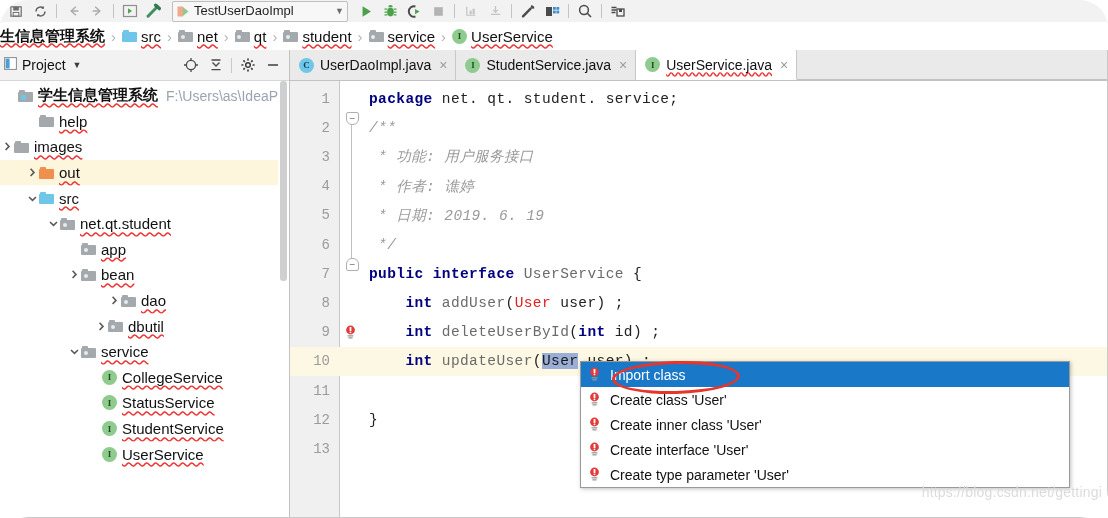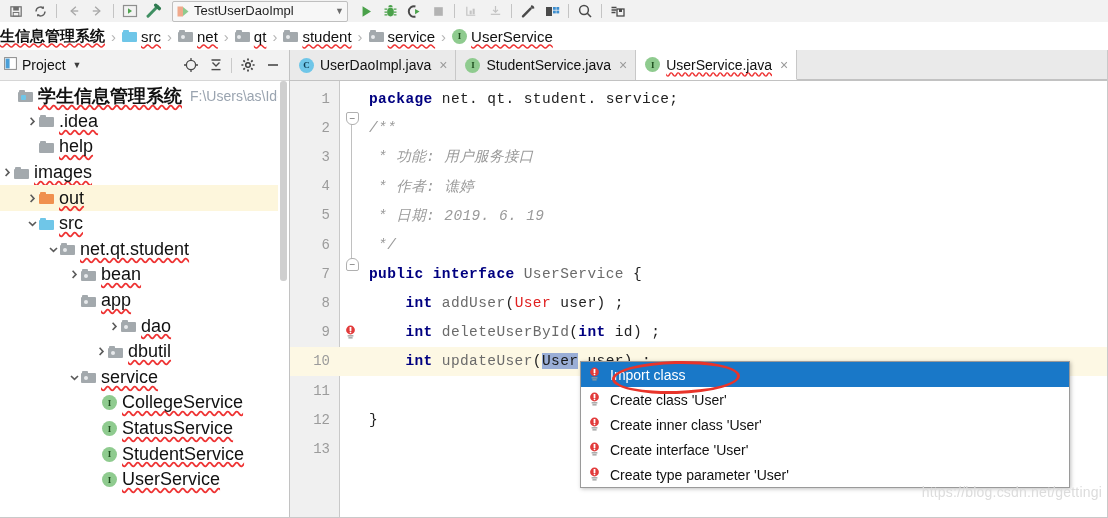--- a/index.html
+++ b/index.html
@@ -2,21 +2,21 @@
 <html><head>
 <meta charset="utf-8">
 <style>
   html,body{margin:0;padding:0;}
   body{
     width:1108px;height:518px;overflow:hidden;
     font-family:"Liberation Sans","DejaVu Sans",sans-serif;
     font-size:13px;color:#000;background:#fff;
     -webkit-font-smoothing:antialiased;
   }
-  #app{position:relative;width:1108px;height:518px;overflow:hidden;background:#fff;}
+  #app{position:relative;width:1108px;height:518px;overflow:hidden;background:#fff;border-radius:28px;}
 
   
   .toolbar{
     position:absolute;left:0;top:0;width:1108px;height:22px;
     background:#f2f2f2;border-bottom:1px solid #c9c9c9;
     display:flex;align-items:center;
   }
   .tb-btn{width:24px;height:20px;display:flex;align-items:center;justify-content:center;flex:0 0 auto;}
   .tb-sep{width:1px;height:14px;background:#c4c4c4;margin:0 4px;flex:0 0 auto;}
   .runcfg{
@@ -82,21 +82,21 @@
   .proj-head .ph-spacer{flex:1 1 auto;}
   .proj-head .ph-btn{width:25px;height:24px;display:flex;align-items:center;justify-content:center;}
   .proj-head .ph-sep{width:1px;height:15px;background:#c9c9c9;margin:0 3px;}
 
   .tree{position:relative;padding-top:2px;}
   .row{height:25.6px;display:flex;align-items:center;position:relative;white-space:nowrap;}
   .row.sel{background:#fdf6dc;}
   .arrow{width:14px;height:14px;flex:0 0 auto;display:flex;align-items:center;justify-content:center;color:#5a5a5a;}
   .arrow.empty{visibility:hidden;}
   .rlabel{
-    font-size:18px;color:#111;margin-left:5px;
+    font-size:15px;color:#111;margin-left:5px;
     text-decoration:underline wavy #e33;text-decoration-skip-ink:none;text-underline-offset:2px;
   }
   .rlabel.cjk{font-weight:bold;}
   .rpath{font-size:14px;color:#9aa4b0;margin-left:8px;}
 
   
   .pscroll{
     position:absolute;right:0;top:31px;width:11px;height:437px;background:#fff;
   }
   .pscroll .thumb{position:absolute;left:2px;top:0;width:7px;height:200px;background:#cfcfcf;border-radius:3px;}
@@ -429,31 +429,20 @@
             </svg>
           </span>
           <span class="fold mod">
             <i></i>
             <b></b>
           </span>
           <span class="rlabel cjk">学生信息管理系统</span>
           <span class="rpath">F:\Users\as\IdeaPr</span>
         </div>
         <div class="row" style="padding-left: 25px;">
-          <span class="arrow">
-            <svg width="11" height="11" viewBox="0 0 11 11">
-              <path d="M3.6 1.8L7 5.4 3.6 9" fill="none" stroke="#5a5a5a" stroke-width="1.6"></path>
-            </svg>
-          </span>
-          <span class="fold plain">
-            <i></i>
-          </span>
-          <span class="rlabel">.idea</span>
-        </div>
-        <div class="row" style="padding-left: 25px;">
           <span class="arrow empty">
             <svg width="11" height="11" viewBox="0 0 11 11">
               <path d="M3.6 1.8L7 5.4 3.6 9" fill="none" stroke="#5a5a5a" stroke-width="1.6"></path>
             </svg>
           </span>
           <span class="fold plain">
             <i></i>
           </span>
           <span class="rlabel">help</span>
         </div>
@@ -496,42 +485,42 @@
               <path d="M2 4l3.5 3.4L9 4" fill="none" stroke="#5a5a5a" stroke-width="1.6"></path>
             </svg>
           </span>
           <span class="fold">
             <i></i>
             <b></b>
           </span>
           <span class="rlabel">net.qt.student</span>
         </div>
         <div class="row" style="padding-left: 67px;">
+          <span class="arrow empty">
+            <svg width="11" height="11" viewBox="0 0 11 11">
+              <path d="M3.6 1.8L7 5.4 3.6 9" fill="none" stroke="#5a5a5a" stroke-width="1.6"></path>
+            </svg>
+          </span>
+          <span class="fold">
+            <i></i>
+            <b></b>
+          </span>
+          <span class="rlabel">app</span>
+        </div>
+        <div class="row" style="padding-left: 67px;">
           <span class="arrow">
             <svg width="11" height="11" viewBox="0 0 11 11">
               <path d="M3.6 1.8L7 5.4 3.6 9" fill="none" stroke="#5a5a5a" stroke-width="1.6"></path>
             </svg>
           </span>
           <span class="fold">
             <i></i>
             <b></b>
           </span>
           <span class="rlabel">bean</span>
-        </div>
-        <div class="row" style="padding-left: 67px;">
-          <span class="arrow empty">
-            <svg width="11" height="11" viewBox="0 0 11 11">
-              <path d="M3.6 1.8L7 5.4 3.6 9" fill="none" stroke="#5a5a5a" stroke-width="1.6"></path>
-            </svg>
-          </span>
-          <span class="fold">
-            <i></i>
-            <b></b>
-          </span>
-          <span class="rlabel">app</span>
         </div>
         <div class="row" style="padding-left: 107px;">
           <span class="arrow">
             <svg width="11" height="11" viewBox="0 0 11 11">
               <path d="M3.6 1.8L7 5.4 3.6 9" fill="none" stroke="#5a5a5a" stroke-width="1.6"></path>
             </svg>
           </span>
           <span class="fold">
             <i></i>
             <b></b>

